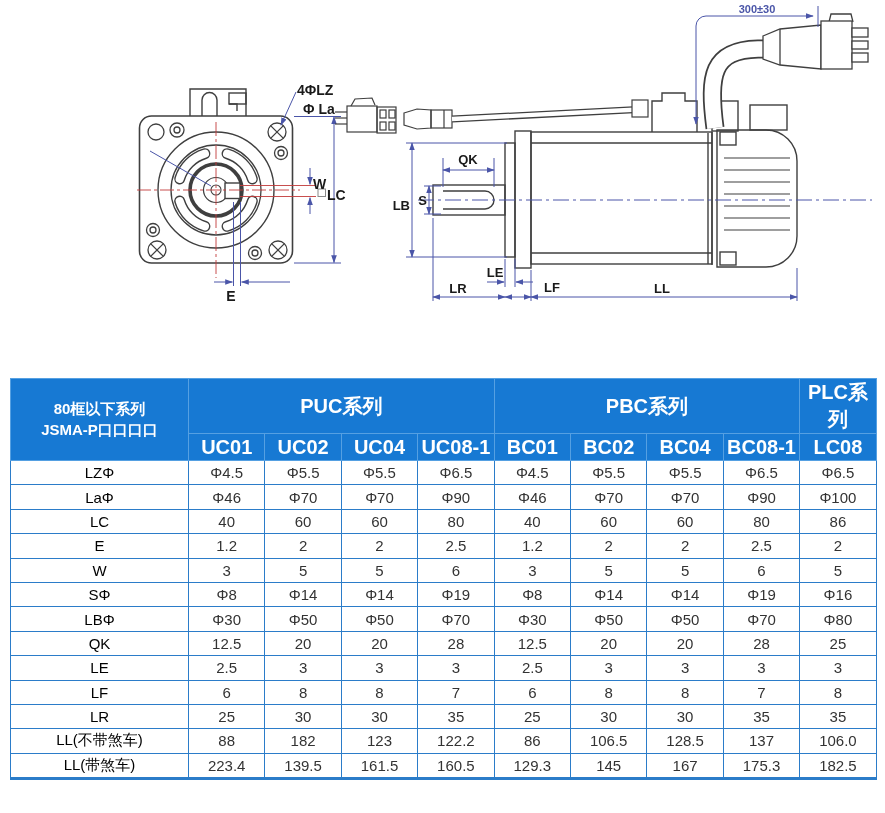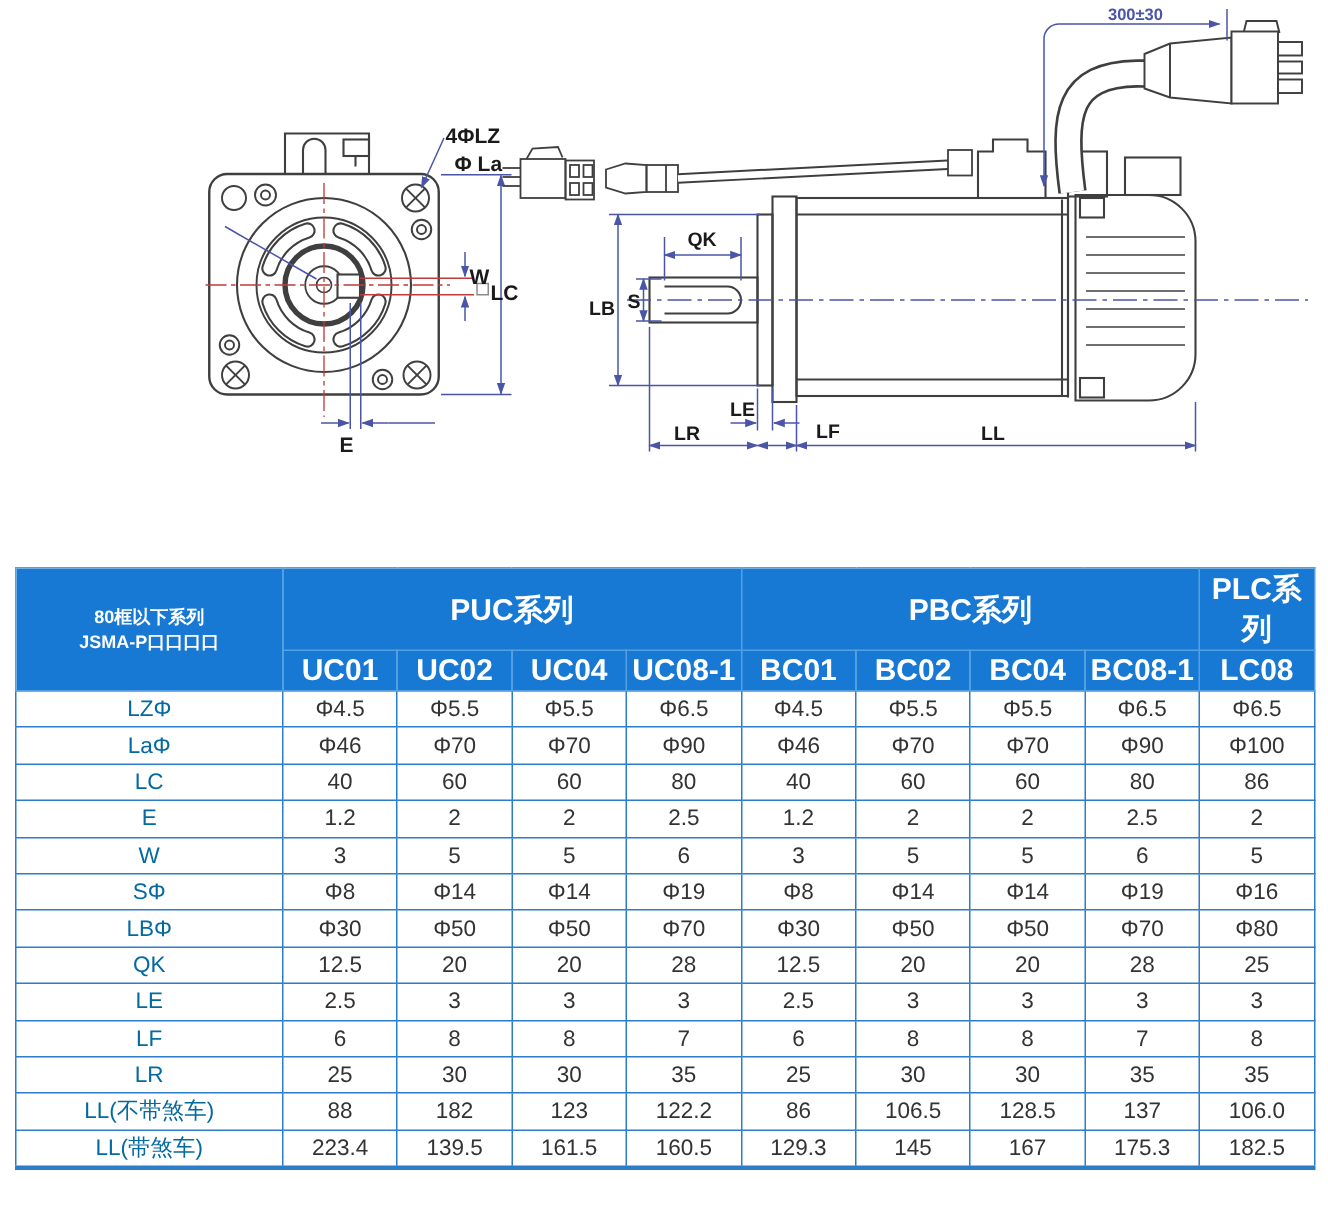--- a/index.html
+++ b/index.html
@@ -12,24 +12,24 @@
   .cable-label{font-size:11px;font-weight:bold;fill:#4a55a8;}
 
   table.spec{position:absolute;left:10px;top:378px;width:866px;
              border-collapse:collapse;table-layout:fixed;
              border:1px solid #2b7cc9;border-bottom:3px solid #2b7cc9;}
   table.spec th,table.spec td{padding:0;text-align:center;vertical-align:middle;}
   table.spec thead th{background:#1779d3;color:#fff;font-weight:bold;
                       border:1px solid #55a0e2;font-size:20px;}
   table.spec thead tr.groups th{height:24px;}
   table.spec thead tr.cols th{height:26px;margin-top:41px;}
-  table.spec th.corner{line-height:1.35;font-size:12px;}
+  table.spec th.corner{line-height:1.35;font-size:15px;}
   table.spec tbody td{border:1px solid #2b7cc9;height:23.4px;
                       font-size:15px;color:#333;}
-  table.spec tbody td.rowlabel{color:#0369a1;}
+  table.spec tbody td.rowlabel{color:#000000;}
 
   .notes{position:absolute;left:10px;top:758px;font-size:16px;color:#1a1a1a;
          line-height:23px;}
 </style>
 </head>
 <body>
 
 
 
 <svg width="885" height="374" viewBox="0 0 885 374">

